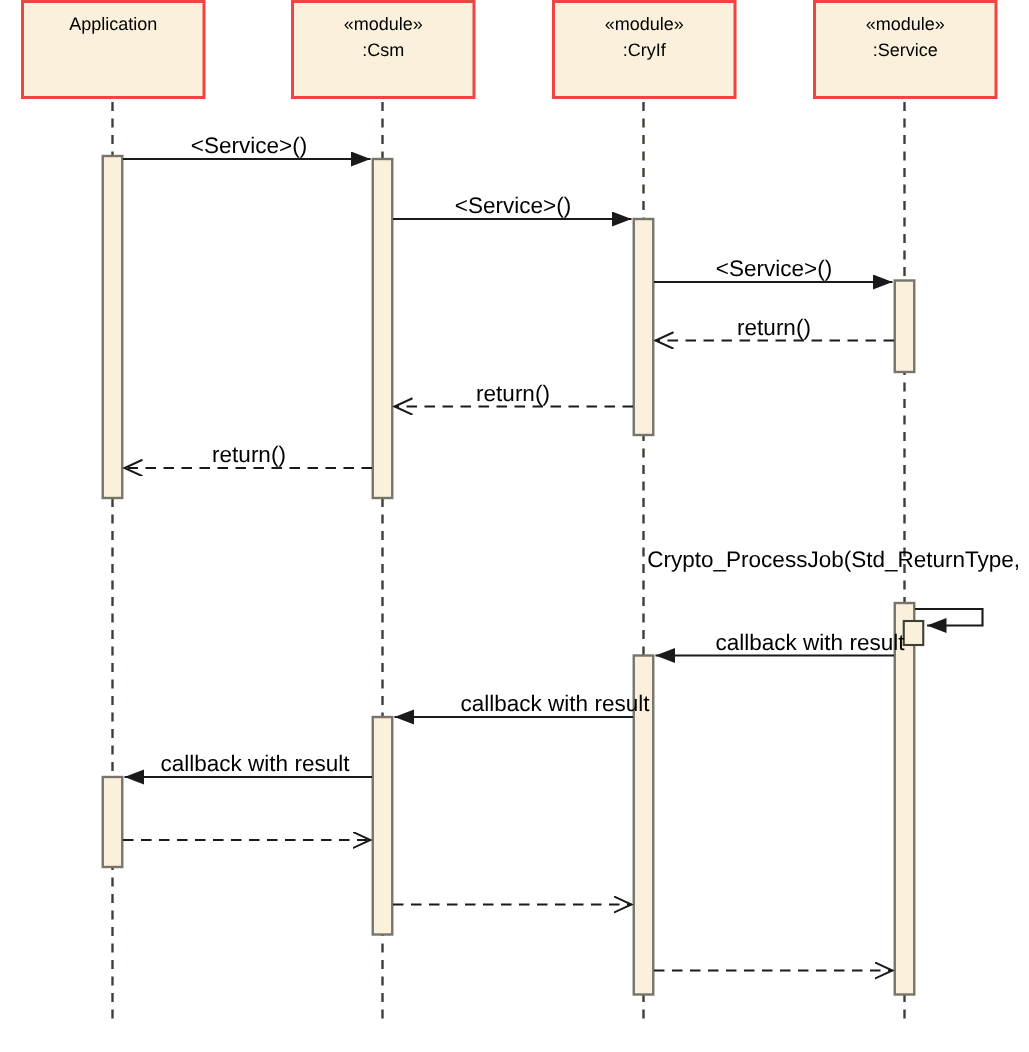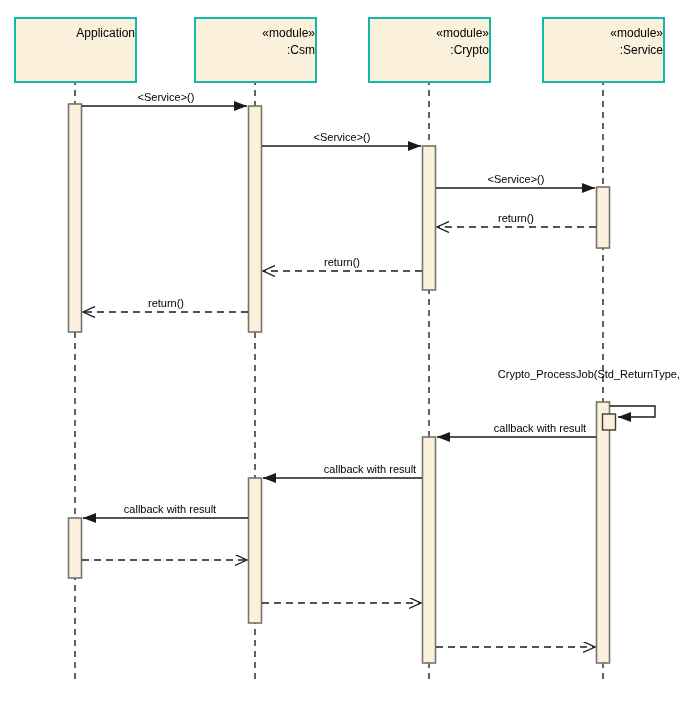--- a/index.html
+++ b/index.html
@@ -6,33 +6,33 @@
   #canvas{
     position:relative;
     width:686px;height:701px;
     background:#ffffff;
     font-family:"Liberation Sans", sans-serif;
     overflow:hidden;
   }
   #wires{position:absolute;left:0;top:0;z-index:1;}
   .lifeline-box{
     position:absolute;
-    top:17px;width:119px;height:56px;
+    top:0;width:119px;height:56px;
     background:#faf0db;
-    border:2px solid #14b8a6;
+    border:2px solid #ef4444;
     z-index:2;
-    display:flex;flex-direction:column;align-items:flex-end;
+    display:flex;flex-direction:column;align-items:center;
     padding-top:6px;box-sizing:content-box;
   }
   .lifeline-box .stereo, .lifeline-box .lname{
     font-size:12px;color:#000;line-height:17px;text-align:center;
   }
   .msg-label{
     position:absolute;z-index:3;
-    font-size:11px;color:#000;line-height:13px;white-space:nowrap;
+    font-size:15px;color:#000;line-height:13px;white-space:nowrap;
   }
   .centered{transform:translateX(-50%);}
   .right-aligned{text-align:left;}
 </style>
 </head>
 <body>
 
 <div id="canvas">
 
   <svg id="wires" width="686" height="701" viewBox="0 0 686 701">
@@ -81,21 +81,21 @@
 
   <div class="lifeline-box" style="left:14px;">
     <span class="lname">Application</span>
   </div>
   <div class="lifeline-box" style="left:194px;">
     <span class="stereo">«module»</span>
     <span class="lname">:Csm</span>
   </div>
   <div class="lifeline-box" style="left:368px;">
     <span class="stereo">«module»</span>
-    <span class="lname">:Crypto</span>
+    <span class="lname">:CryIf</span>
   </div>
   <div class="lifeline-box" style="left:542px;">
     <span class="stereo">«module»</span>
     <span class="lname">:Service</span>
   </div>
 
   <div class="msg-label centered" style="left:166px;top:91px;">&lt;Service&gt;()</div>
   <div class="msg-label centered" style="left:342px;top:131px;">&lt;Service&gt;()</div>
   <div class="msg-label centered" style="left:516px;top:173px;">&lt;Service&gt;()</div>
   <div class="msg-label centered" style="left:516px;top:212px;">return()</div>

